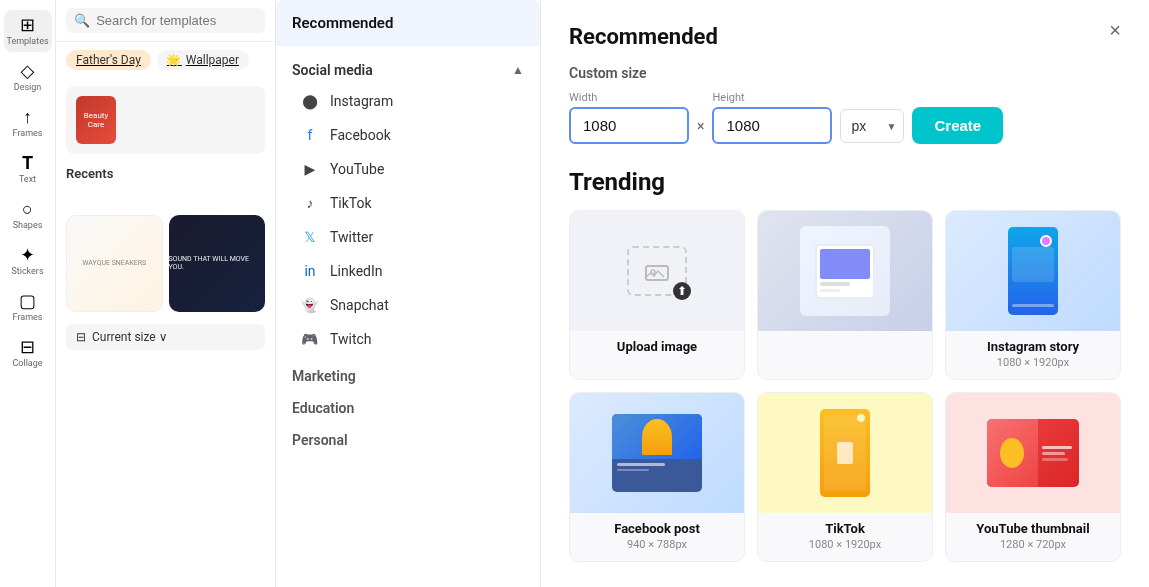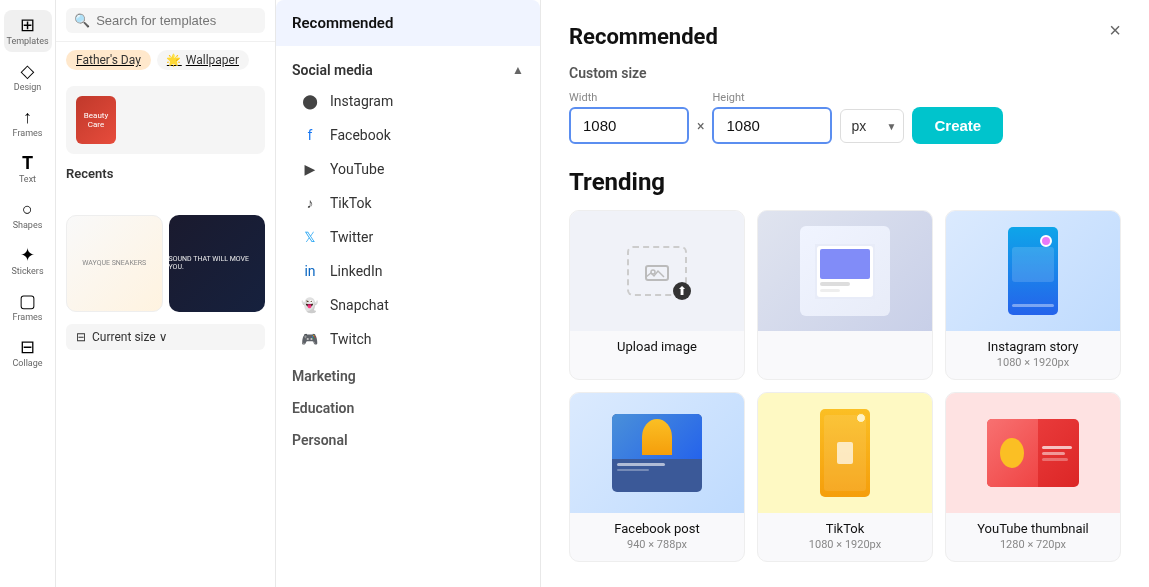--- a/index.html
+++ b/index.html
@@ -375,21 +375,21 @@
       background: #f0f2f8;
       position: relative;
       overflow: hidden;
     }
     .trending-card-info {
       padding: 8px 10px 10px;
       text-align: center;
     }
     .trending-card-name {
       font-size: 13px;
-      font-weight: 400;
+      font-weight: 700;
       color: #111;
     }
     .trending-card-size {
       font-size: 11px;
       color: #888;
       margin-top: 2px;
     }
 
     
     .upload-image-thumb {

